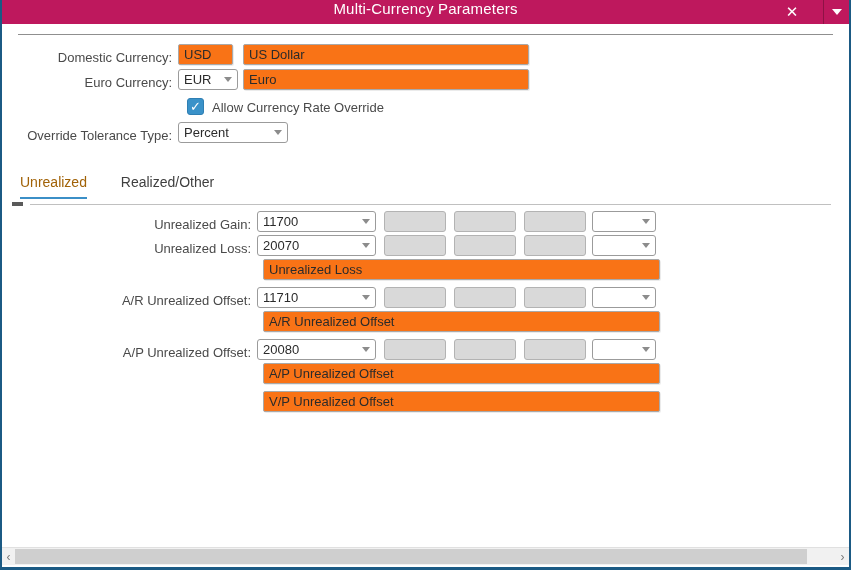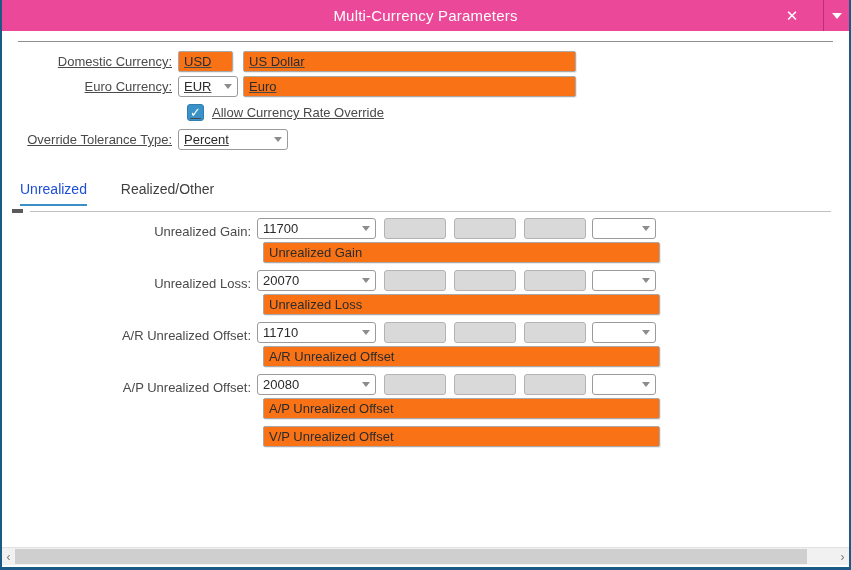--- a/index.html
+++ b/index.html
@@ -12,24 +12,23 @@
     background: #ffffff;
     border-left: 2px solid #1b5a84;
     border-right: 2px solid #1b5a84;
     border-bottom: 3px solid #1b5a84;
     overflow: hidden;
   }
 
   
   .titlebar {
     position: relative;
-    height: 31px;
-    background: #ec4899;
+    height: 24px;
+    background: #be185d;
     display: flex;
-    align-items: center;
   }
   .titlebar-title {
     position: absolute;
     left: 0; right: 0;
     text-align: center;
     color: #ffffff;
     font-size: 15px;
     letter-spacing: 0.2px;
   }
   .title-controls {
@@ -56,21 +55,21 @@
     border-left: 5px solid transparent;
     border-right: 5px solid transparent;
     border-top: 6px solid #ffffff;
   }
 
   
   .top-sep { margin: 10px 16px 0 16px; border-top: 1px solid #8f8f8f; }
 
   
   .top-form { margin-top: 9px; font-size: 13px; color: #4a4a4a; }
-  .form-row { display: flex; align-items: center; margin-bottom: 4px; text-decoration: underline; }
+  .form-row { display: flex; align-items: flex-end; margin-bottom: 4px; }
   .form-label { width: 176px; text-align: right; padding-right: 6px; white-space: nowrap; }
   .ctrl-slot { width: 65px; display: flex; }
 
   .box {
     height: 21px;
     border: 1px solid #a6a6a6;
     border-radius: 2px;
     font-size: 13px;
     color: #2b2b2b;
     display: flex; align-items: center;
@@ -84,21 +83,21 @@
   .gray-caret {
     width: 0; height: 0;
     border-left: 4px solid transparent;
     border-right: 4px solid transparent;
     border-top: 5px solid #8c8c8c;
     margin-left: 6px;
   }
 
   .w-code { width: 55px; }
   .w-combo-sm { width: 60px; }
-  .w-name { width: 333px; }
+  .w-name { width: 286px; }
   .w-med { width: 110px; }
 
   
   .checkbox-row { margin-top: 6px; margin-bottom: 2px; height: 19px; }
   .checkbox {
     width: 17px; height: 17px;
     background: #3a92c9;
     border: 1px solid #2f7fb3;
     border-radius: 3px;
     color: #ffffff;
@@ -106,21 +105,21 @@
     display: flex; align-items: center; justify-content: center;
     margin-left: 9px; margin-right: 8px;
     cursor: pointer;
   }
   .checkbox-label { color: #4a4a4a; }
   .spaced { margin-top: 7px; }
 
   
   .tabstrip { margin: 31px 0 0 18px; position: relative; font-size: 14px; }
   .tab { display: inline-block; padding-bottom: 7px; margin-right: 30px; color: #3f3f3f; cursor: pointer; }
-  .tab.active { color: #1d4ed8; border-bottom: 2px solid #3b8fc7; }
+  .tab.active { color: #a16207; border-bottom: 2px solid #3b8fc7; }
   .tab-handle {
     position: absolute; left: -8px; bottom: -7px;
     width: 11px; height: 4px; background: #5a5a5a;
   }
   .tab-sep { margin: 5px 18px 0 28px; border-top: 1px solid #c0c0c0; }
 
   
   .accounts { margin-top: 6px; font-size: 13px; color: #4a4a4a; }
   .acct-line { display: flex; align-items: flex-end; margin-bottom: 3px; }
   .acct-label { width: 255px; text-align: right; padding-right: 6px; white-space: nowrap; }
@@ -237,24 +236,20 @@
         <span class="gray-caret"></span>
       </div>
       <div class="seg"></div>
       <div class="seg"></div>
       <div class="seg"></div>
       <div class="box white dropdown mini-dd">
         <span></span>
           <span class="gray-caret"></span>
       </div>
     </div>
-    <div class="desc-line">
-      <div class="acct-spacer"></div>
-      <div class="box disabled desc-box">Unrealized Gain</div>
-    </div>
 
     <div class="acct-line">
       <div class="acct-label">Unrealized Loss:</div>
       <div class="box white dropdown combo-acct">
         <span>20070</span>
         <span class="gray-caret"></span>
       </div>
       <div class="seg"></div>
       <div class="seg"></div>
       <div class="seg"></div>

